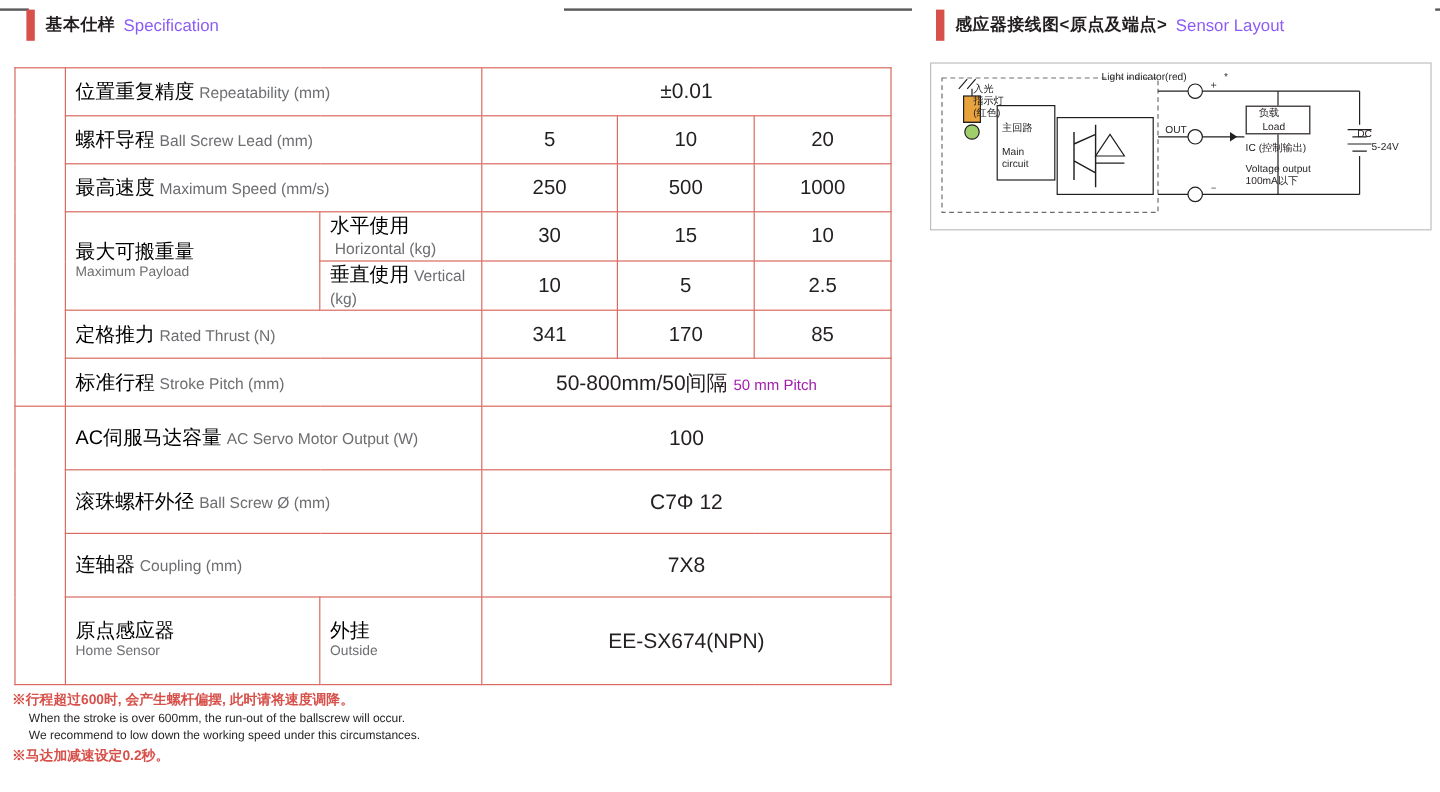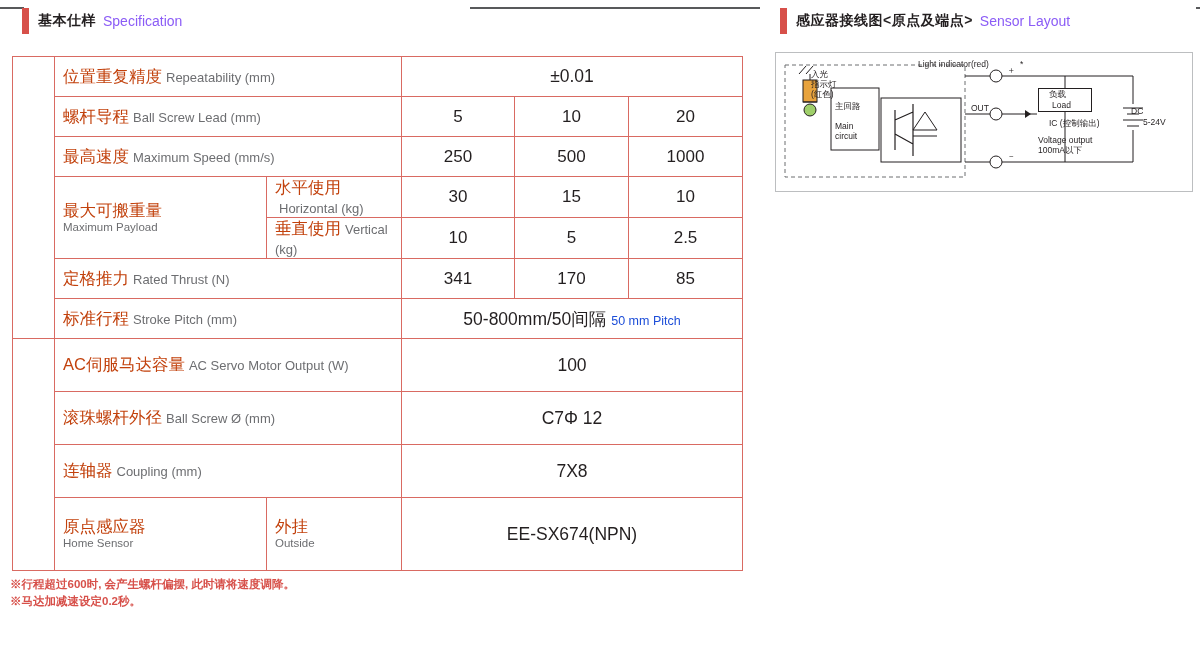--- a/index.html
+++ b/index.html
@@ -91,37 +91,37 @@
     font-weight: normal;
     margin-top: 3px;
     letter-spacing: 0.4px;
   }
   td.label {
     background: #f7e2dd;
     height: 39px;
   }
   td.label .lcn {
     font-size: 16.5px;
-    color: #c2410c;
+    color: #000000;
   }
   td.label .len {
     font-size: 13px;
     color: #6d6e71;
     margin-left: 4px;
   }
   td.label.stack .lcn { display: block; font-size: 16.5px; line-height: 1.15; }
   td.label.stack .len { display: block; margin-left: 0; font-size: 11.5px; line-height: 1.3; }
   td.val {
     text-align: center;
     font-size: 17px;
     color: #231f20;
   }
   td.val .sub {
     font-size: 12.5px;
-    color: #1d4ed8;
+    color: #a21caf;
   }
   td.val.big { font-size: 17.5px; }
 
   
   #sensor-wrap {
     position: absolute;
     left: 775px;
     top: 52px;
     width: 418px;
     height: 140px;
@@ -360,23 +360,25 @@
   <div class="dlabel b" style="left:36px; top:18px;">入光
 指示灯
 (红色)</div>
   <div class="dlabel b" style="left:60px; top:50px;">主回路</div>
   <div class="dlabel" style="left:60px; top:70px;">Main
 circuit</div>
   <div class="dlabel b" style="left:196px; top:52px;">OUT</div>
   <div class="dlabel" style="left:232px; top:14px;">＋</div>
   <div class="dlabel" style="left:245px; top:8px;">*</div>
   <div class="dlabel" style="left:232px; top:100px;">－</div>
-  <div class="dlabel" style="left:274px; top:67px;">IC (控制输出)</div>
+  <div class="dlabel" style="left:263px; top:67px;">IC (控制输出)</div>
   <div class="dlabel" style="left:263px; top:84px;">Voltage output
 100mA以下</div>
   <div class="dlabel b" style="left:356px; top:55px;">DC</div>
   <div class="dlabel b" style="left:368px; top:66px;">5-24V</div>
 </div>
 
 <div id="notes">
   <div class="note-red">※行程超过600时, 会产生螺杆偏摆, 此时请将速度调降。</div>
+  <div class="note-sub" style="white-space:pre-line">When the stroke is over 600mm, the run-out of the ballscrew will occur.
+We recommend to low down the working speed under this circumstances.</div>
   <div class="note-red">※马达加减速设定0.2秒。</div>
 </div>
 
 </body></html>

